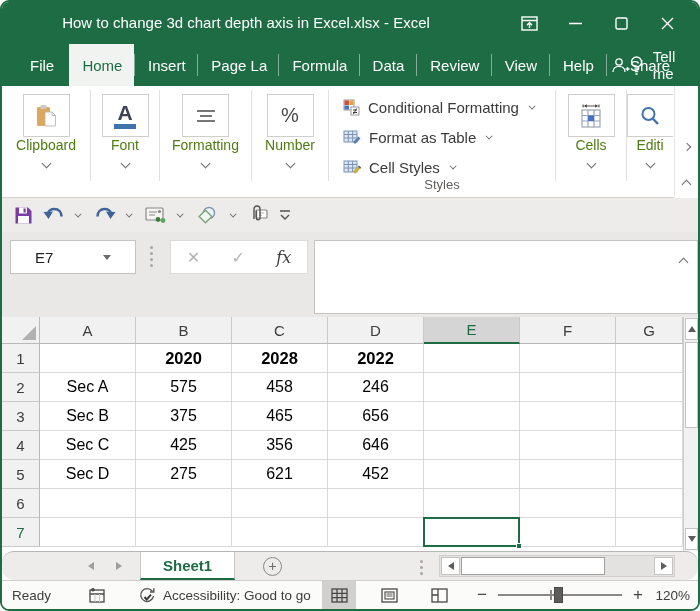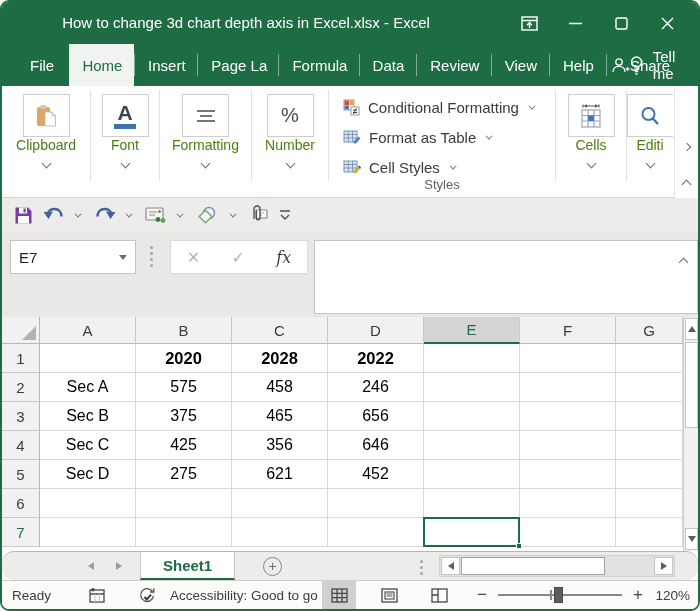--- a/index.html
+++ b/index.html
@@ -38,21 +38,21 @@
   .edit-clip{ overflow:hidden; }
   .ribbon-rail{ position:absolute; right:0; top:84px; width:24px; height:112px; background:#fff; border-left:1px solid #e8e6e4; display:flex; flex-direction:column; align-items:center; justify-content:space-between; padding:58px 0 10px 0; }
   .font-a{ font-size:21px; font-weight:bold; color:#3d4454; line-height:20px; }
   .font-bar{ width:22px; height:5px; background:#3e73ae; margin-top:1px; }
   .pct{ font-size:20px; color:#4a4a4a; }
   
   .qat{ position:absolute; left:0; top:196px; width:100%; height:34px; background:#eeecea; display:flex; align-items:center; padding-left:12px; }
   .qat-item{ display:flex; align-items:center; margin-right:10px; }
   
   .fbar{ position:absolute; left:0; top:230px; width:100%; height:85px; background:#eae8e6; }
-  .namebox{ position:absolute; left:8px; top:8px; width:126px; height:34px; background:#fff; border:1px solid #c6c4c2; display:flex; align-items:center; padding:0 8px; font-size:15px; color:#222;justify-content:flex-end; }
+  .namebox{ position:absolute; left:8px; top:8px; width:126px; height:34px; background:#fff; border:1px solid #c6c4c2; display:flex; align-items:center; padding:0 24px; font-size:15px; color:#222;justify-content:flex-end; }
   .namebox .dd{ margin-left:auto; width:0; height:0; border-left:4px solid transparent; border-right:4px solid transparent; border-top:5px solid #6d6b68; }
   .vdots{ position:absolute; left:148px; top:14px; width:4px; display:flex; flex-direction:column; gap:3px; }
   .vdots i{ width:3px; height:3px; background:#a9a7a4; border-radius:50%; }
   .fbtns{ position:absolute; left:168px; top:8px; width:138px; height:34px; background:#fff; border:1px solid #dddbd9; display:flex; align-items:center; justify-content:space-around; }
   .fx-cancel,.fx-enter{ color:#b5b3b0; font-size:16px; }
   .fx-label{ font-family:"DejaVu Serif", serif; font-style:italic; font-size:16px; color:#3d3d3d; }
   .finput{ position:absolute; left:312px; top:8px; width:384px; height:74px; background:#fff; border:1px solid #c6c4c2; font-size:15px; padding:4px 22px 4px 6px; color:#222; }
   .fcollapse{ position:absolute; right:10px; top:18px; width:7px; height:7px; border-left:1.6px solid #6d6b68; border-top:1.6px solid #6d6b68; transform:rotate(45deg); }
   
   .grid{ position:absolute; left:0; top:315px; width:681px; height:234px; background:#fff; overflow:hidden; }
@@ -87,21 +87,21 @@
   .hdots{ position:absolute; left:418px; top:8px; display:flex; flex-direction:column; gap:3px; }
   .hdots i{ width:3px; height:3px; background:#a9a7a4; border-radius:50%; }
   .hscroll{ position:absolute; left:437px; top:3px; width:236px; height:22px; background:#e4e2e0; border:1px solid #d2d0ce; }
   .hscroll .btn{ position:absolute; top:1px; width:19px; height:18px; background:#fff; border:1px solid #c6c4c2; display:flex; align-items:center; justify-content:center; }
   .hscroll .btn.left{ left:1px; } .hscroll .btn.right{ right:1px; }
   .hthumb{ position:absolute; left:21px; top:1px; width:144px; height:18px; background:#fff; border:1px solid #a2a09e; }
   
   .statusbar{ position:absolute; left:0; top:578px; width:100%; height:29px; background:#fbfbfa; border-top:1px solid #cfcdcb; display:flex; align-items:center; font-size:13.5px; color:#3d3d3d; }
   .sb-ready{ margin-left:10px; }
   .sb-macro{ margin-left:38px; display:flex; align-items:center; }
-  .sb-acc{ margin-left:32px; display:flex; align-items:center; gap:14px; }
+  .sb-acc{ margin-left:32px; display:flex; align-items:center; gap:7px; }
   .viewbtns{ position:absolute; left:320px; top:0; height:28px; display:flex; }
   .viewbtn{ width:34px; height:28px; display:flex; align-items:center; justify-content:center; }
   .viewbtn.sel{ background:#d2d0ce; }
   .viewbtn + .viewbtn{ margin-left:16px; }
   .zoomctl{ position:absolute; right:8px; top:0; height:28px; display:flex; align-items:center; }
   .zminus,.zplus{ font-size:17px; color:#444; width:16px; text-align:center; }
   .ztrack{ position:relative; width:124px; height:28px; margin:0 8px; }
   .ztrack .line{ position:absolute; left:0; right:0; top:13px; height:1.5px; background:#8a8886; }
   .ztrack .tick{ position:absolute; left:52px; top:9px; width:1.5px; height:10px; background:#8a8886; }
   .ztrack .thumb{ position:absolute; left:56px; top:6px; width:9px; height:16px; background:#5f5d5b; border:1px solid #4a4846; }

